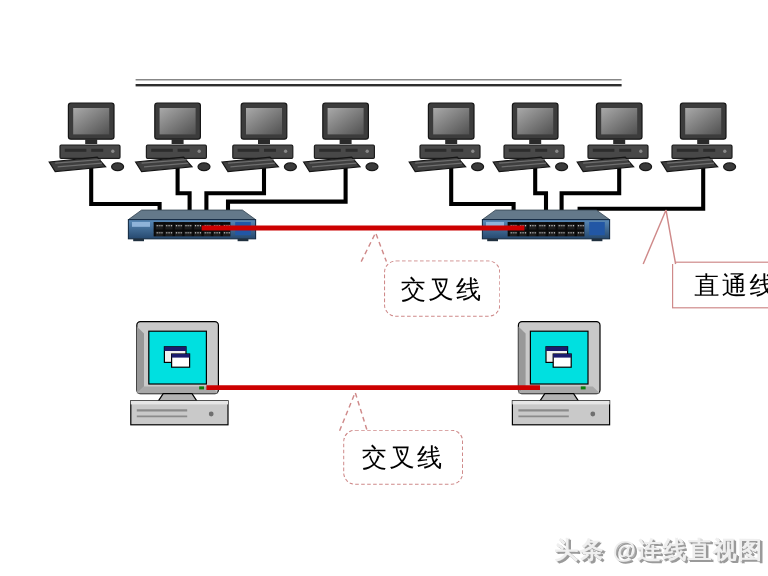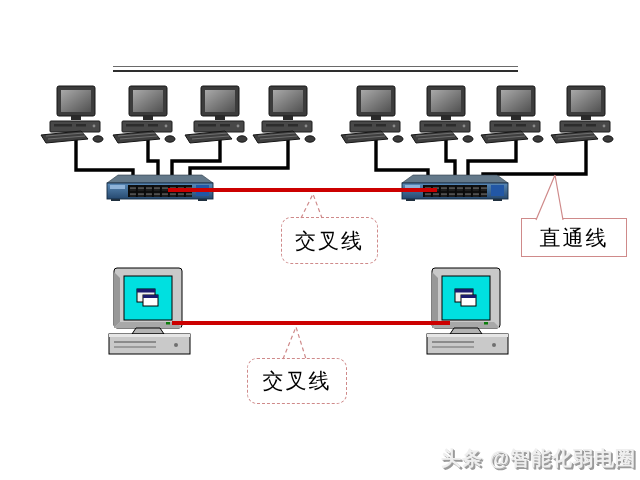--- a/index.html
+++ b/index.html
@@ -11,21 +11,21 @@
         border-top:1px solid #6a6a6a;border-bottom:2px solid #2e2e2e;}
   svg.layer{position:absolute;left:0;top:0;}
   #diagram{z-index:1;}
   #tails{z-index:3;pointer-events:none;}
   .cable{stroke:var(--cable,#000);stroke-width:3.4;fill:none;}
   .redline{stroke:var(--crossover-line,#cc0000);stroke-width:4;fill:none;}
   .tail-dashed{stroke:var(--callout-border,#cf8a8a);stroke-width:1.2;fill:none;stroke-dasharray:4 3;}
   .tail-solid{stroke:var(--callout-border,#cf8a8a);stroke-width:1.2;fill:none;}
   .tail-mask{fill:#fff;stroke:none;}
   .callout{position:absolute;z-index:2;display:flex;align-items:center;justify-content:center;
-           font-size:21px;color:#000;background:#fff;letter-spacing:2px;}
+           font-size:21px;color:#000;background:#fff;letter-spacing:2px;margin-left:39px;}
   .callout.dashed{border:1px dashed var(--callout-border,#cf8a8a);border-radius:10px;}
   .callout.solid{border:1px solid var(--callout-border,#c87878);}
   #callout-crossover-top{left:281px;top:217px;width:95px;height:45px;}
   #callout-straight{left:521px;top:218px;width:104px;height:37px;}
   #callout-crossover-bottom{left:247px;top:358px;width:98px;height:44px;}
   #watermark{position:absolute;right:4px;bottom:8px;z-index:4;
              font-family:"Liberation Sans", sans-serif;font-weight:bold;font-size:20px;
              color:#efefef;letter-spacing:1px;
              text-shadow:2px 2px 0 #9a9a9a, -1px -1px 0 #ffffff, 1px 1px 0 #b5b5b5;}
 </style>
@@ -138,14 +138,14 @@
     <span>交叉线</span>
   </div>
 
   <svg id="tails" class="layer" width="640" height="480" viewBox="0 0 640 480">
     <path class="tail-dashed" d="M301,218 L313,194 L322,218"></path>
     <path class="tail-mask" d="M536,220 L555,175 L563,220 Z"></path>
     <path class="tail-solid" d="M536,220 L555,175 M555,175 L563,220"></path>
     <path class="tail-dashed" d="M283,359 L296,327 L306,359"></path>
   </svg>
 
-  <div id="watermark">头条 @智能化弱电圈</div>
+  <div id="watermark">头条 @连线直视图</div>
 </div>
 
 </body></html>

